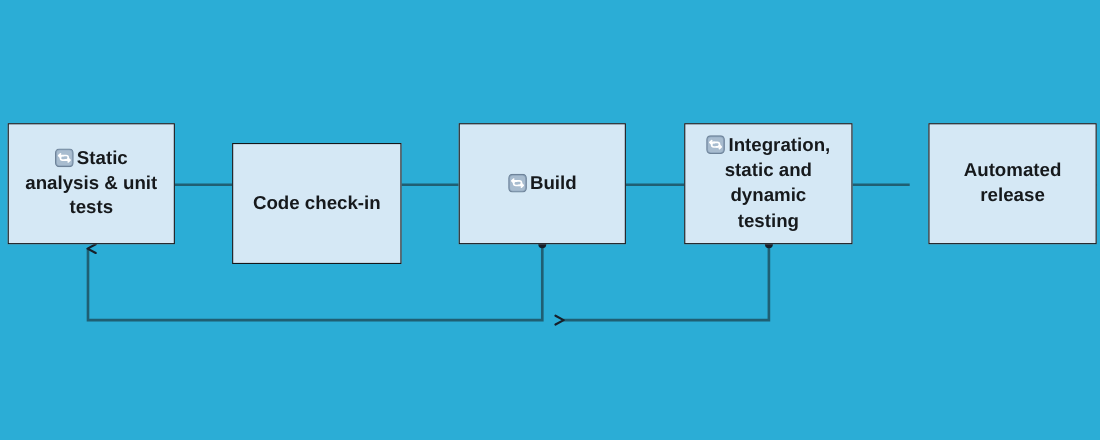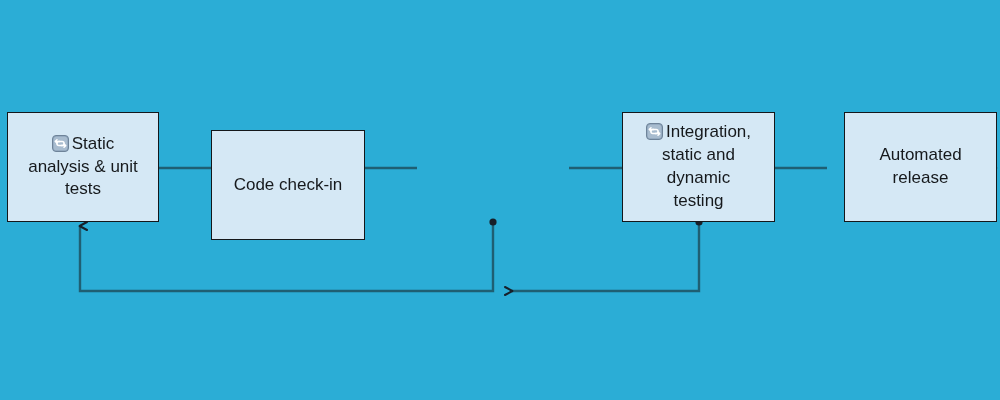--- a/index.html
+++ b/index.html
@@ -12,20 +12,21 @@
     height: 400px;
     overflow: hidden;
     font-family: "Liberation Sans", sans-serif;
     background: #ffffff;
   }
   #canvas {
     position: relative;
     width: 1000px;
     height: 400px;
     background: #2badd6;
+    font-weight: bold;
   }
   #edge-layer {
     position: absolute;
     left: 0;
     top: 0;
     width: 1000px;
     height: 400px;
     pointer-events: none;
   }
   .node {
@@ -112,20 +113,30 @@
             <path d="M12.0 12.2 L13.7 10.6 L12.0 9.0" fill="none" stroke="#ffffff" stroke-width="1.5" stroke-linecap="round" stroke-linejoin="round"></path>
           </svg></span><span>Static
 analysis &amp; unit
 tests</span></span>
   </div>
 
   <div class="node" style="left:211px; top:130px; width:154px; height:110px;">
     <span class="node-text"><span>Code check-in</span></span>
   </div>
 
+  <div class="node" style="left:417px; top:112px; width:152px; height:110px;">
+    <span class="node-text"><span class="sync-icon"><svg width="17" height="17" viewBox="0 0 17 17">
+            <rect x="0.5" y="0.5" width="16" height="16" rx="3.5" fill="#8fa6bd" stroke="#6e8399" stroke-width="1"></rect>
+            <rect x="1.7" y="1.7" width="13.6" height="13.6" rx="2.6" fill="#a8bccf"></rect>
+            <path d="M4.1 6.4 h6.0 a2.0 2.0 0 0 1 0 4.0 h-0.9" fill="none" stroke="#ffffff" stroke-width="1.5" stroke-linecap="round"></path>
+            <path d="M12.9 10.6 h-6.0 a2.0 2.0 0 0 1 0 -4.0 h0.9" fill="none" stroke="#ffffff" stroke-width="1.5" stroke-linecap="round"></path>
+            <path d="M5.0 4.8 L3.3 6.4 L5.0 8.0" fill="none" stroke="#ffffff" stroke-width="1.5" stroke-linecap="round" stroke-linejoin="round"></path>
+            <path d="M12.0 12.2 L13.7 10.6 L12.0 9.0" fill="none" stroke="#ffffff" stroke-width="1.5" stroke-linecap="round" stroke-linejoin="round"></path>
+          </svg></span><span>Build</span></span>
+  </div>
 
   <div class="node" style="left:622px; top:112px; width:153px; height:110px;">
     <span class="node-text"><span class="sync-icon"><svg width="17" height="17" viewBox="0 0 17 17">
             <rect x="0.5" y="0.5" width="16" height="16" rx="3.5" fill="#8fa6bd" stroke="#6e8399" stroke-width="1"></rect>
             <rect x="1.7" y="1.7" width="13.6" height="13.6" rx="2.6" fill="#a8bccf"></rect>
             <path d="M4.1 6.4 h6.0 a2.0 2.0 0 0 1 0 4.0 h-0.9" fill="none" stroke="#ffffff" stroke-width="1.5" stroke-linecap="round"></path>
             <path d="M12.9 10.6 h-6.0 a2.0 2.0 0 0 1 0 -4.0 h0.9" fill="none" stroke="#ffffff" stroke-width="1.5" stroke-linecap="round"></path>
             <path d="M5.0 4.8 L3.3 6.4 L5.0 8.0" fill="none" stroke="#ffffff" stroke-width="1.5" stroke-linecap="round" stroke-linejoin="round"></path>
             <path d="M12.0 12.2 L13.7 10.6 L12.0 9.0" fill="none" stroke="#ffffff" stroke-width="1.5" stroke-linecap="round" stroke-linejoin="round"></path>
           </svg></span><span>Integration,

